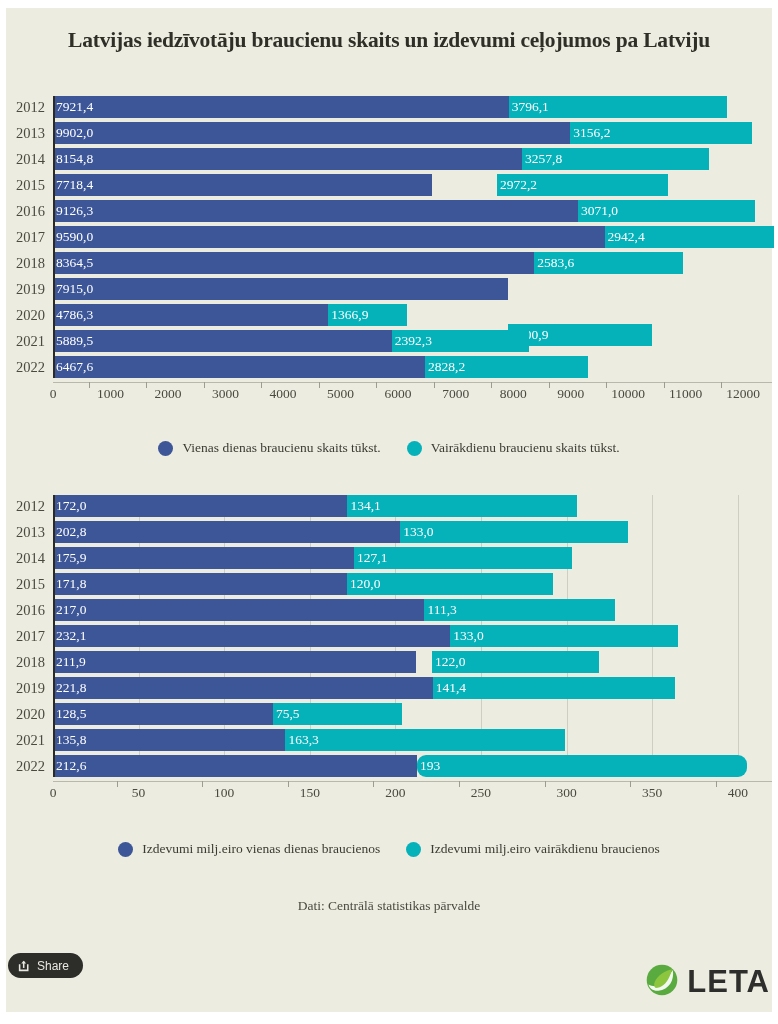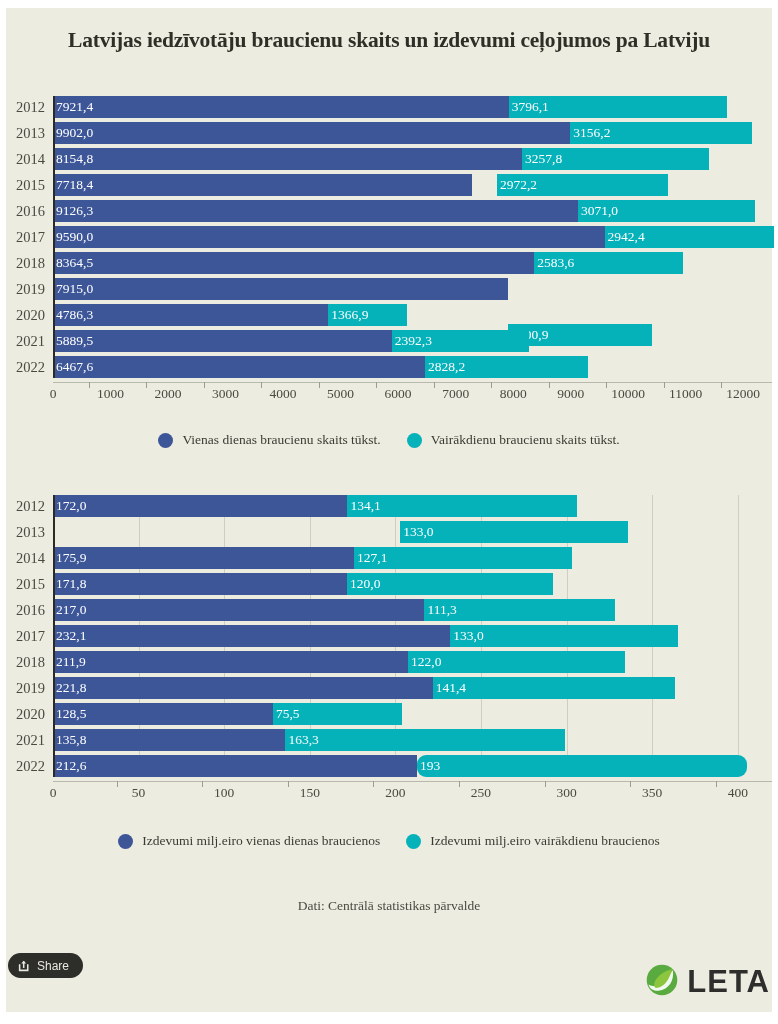--- a/index.html
+++ b/index.html
@@ -67,21 +67,21 @@
   .grid{
     position:absolute;width:1px;background:#cfcec2;top:0;bottom:0;
   }
 
   
   .legend{
     position:absolute;left:0;width:778px;
     display:flex;justify-content:center;align-items:center;
     gap:26px;
   }
-  .lg-item{display:flex;align-items:center;gap:9px;}
+  .lg-item{display:flex;align-items:center;gap:9px;margin-top:8px;}
   .dot{width:15px;height:15px;border-radius:50%;display:block;}
   .lg-text{
     font-size:13.5px;color:#3b3b33;
     font-family:"Liberation Serif", serif;
     white-space:nowrap;
   }
 
   
   .source{
     position:absolute;left:0;top:898px;width:778px;text-align:center;
@@ -158,21 +158,21 @@
               <span>8154,8</span>
             </div>
             <div class="seg seg-b" style="left: 469.064px; width: 187.389px; background: rgb(6, 178, 186);">
               <span>3257,8</span>
             </div>
           </div>
         </div>
         <div class="row">
           <div class="ylab">2015</div>
           <div class="track">
-            <div class="seg seg-a" style="width: 419px; background: rgb(61, 86, 152);">
+            <div class="seg seg-a" style="width: 379px; background: rgb(61, 86, 152);">
               <span>7718,4</span>
             </div>
             <div class="seg seg-b" style="left: 443.962px; width: 170.961px; background: rgb(6, 178, 186);">
               <span>2972,2</span>
             </div>
           </div>
         </div>
         <div class="row">
           <div class="ylab">2016</div>
           <div class="track">
@@ -310,20 +310,23 @@
               <span>172,0</span>
             </div>
             <div class="seg seg-b" style="left: 294.448px; width: 229.566px; background: rgb(6, 178, 186);">
               <span>134,1</span>
             </div>
           </div>
         </div>
         <div class="row">
           <div class="ylab">2013</div>
           <div class="track">
+            <div class="seg seg-a" style="width: 347.174px; background: rgb(61, 86, 152);">
+              <span>202,8</span>
+            </div>
             <div class="seg seg-b" style="left: 347.174px; width: 227.683px; background: rgb(6, 178, 186);">
               <span>133,0</span>
             </div>
           </div>
         </div>
         <div class="row">
           <div class="ylab">2014</div>
           <div class="track">
             <div class="seg seg-a" style="width: 301.124px; background: rgb(61, 86, 152);">
               <span>175,9</span>
@@ -365,21 +368,21 @@
               <span>133,0</span>
             </div>
           </div>
         </div>
         <div class="row">
           <div class="ylab">2018</div>
           <div class="track">
             <div class="seg seg-a" style="width: 362.753px; background: rgb(61, 86, 152);">
               <span>211,9</span>
             </div>
-            <div class="seg seg-b" style="left: 355px; width: 217px; background: rgb(6, 178, 186);">
+            <div class="seg seg-b" style="left: 379px; width: 167px; background: rgb(6, 178, 186);">
               <span>122,0</span>
             </div>
           </div>
         </div>
         <div class="row">
           <div class="ylab">2019</div>
           <div class="track">
             <div class="seg seg-a" style="width: 379.7px; background: rgb(61, 86, 152);">
               <span>221,8</span>
             </div>

